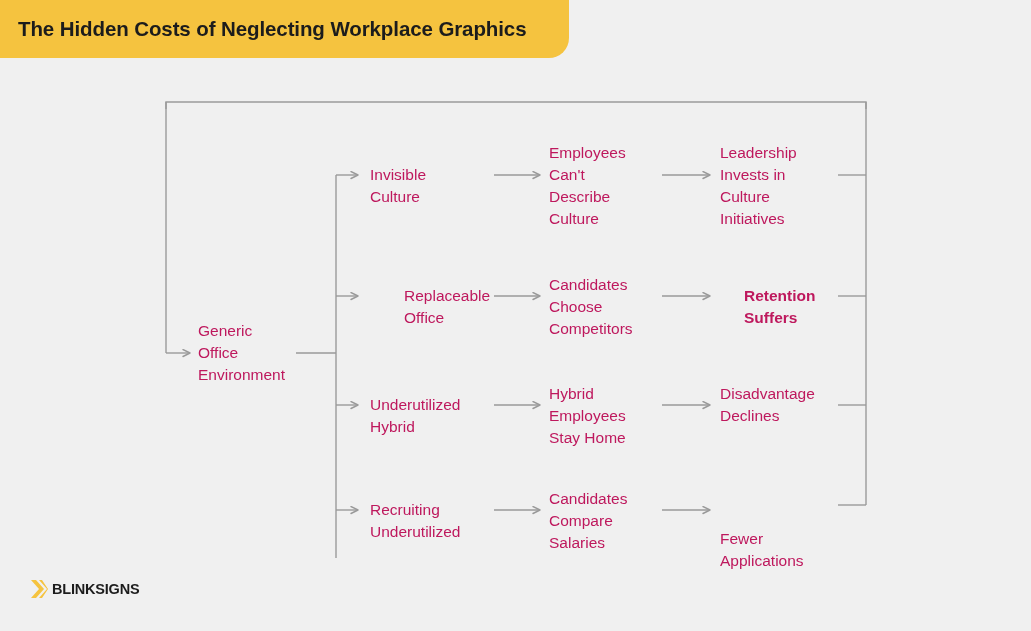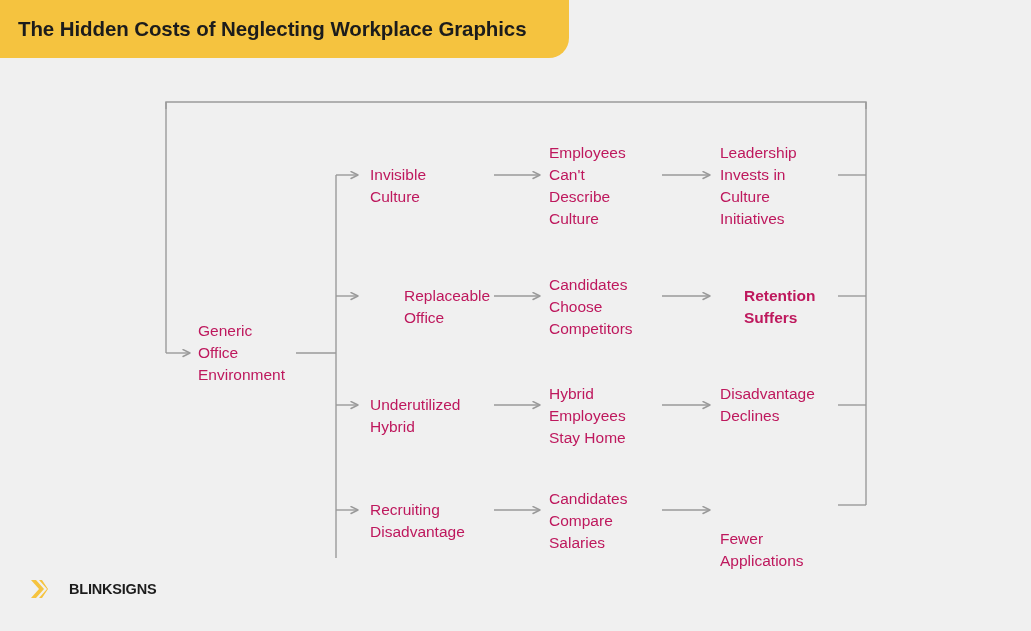--- a/index.html
+++ b/index.html
@@ -63,21 +63,21 @@
   .node-label.c3 { width: 135px; }
   .node-label.c4 { width: 150px; }
 
   
   .footer-logo {
     position: absolute;
     left: 30px;
     top: 578px;
     display: flex;
     align-items: center;
-    gap: 21px;
+    gap: 4px;
   }
   .chevron-icon {
     display: block;
     width: 18px;
     height: 22px;
   }
   .brand-text {
     font-size: 14.5px;
     font-weight: bold;
     color: #1c1c1c;
@@ -140,21 +140,21 @@
 Office
 Environment</div>
 
   <div class="node-label c2" style="left:370px; top:106px;">Invisible
 Culture</div>
   <div class="node-label c2" style="left:388px; top:227px;margin-left:16px;">Replaceable
 Office</div>
   <div class="node-label c2" style="left:370px; top:336px;">Underutilized
 Hybrid</div>
   <div class="node-label c2" style="left:370px; top:441px;">Recruiting
-Disadvantage</div>
+Underutilized</div>
 
   <div class="node-label c3" style="left:549px; top:84px;">Employees
 Can't
 Describe
 Culture</div>
   <div class="node-label c3" style="left:549px; top:216px;">Candidates
 Choose
 Competitors</div>
   <div class="node-label c3" style="left:549px; top:325px;">Hybrid
 Employees

